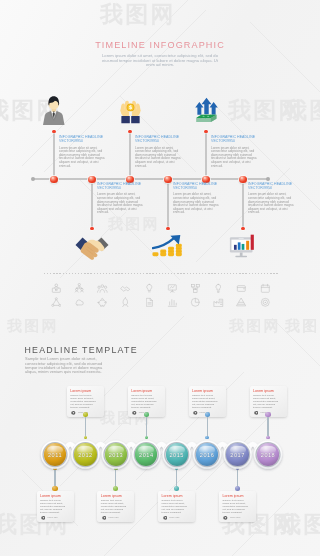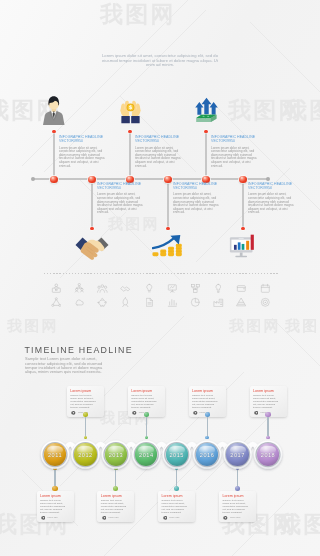--- a/index.html
+++ b/index.html
@@ -108,20 +108,21 @@
       <div class="wm" style="left: 108px; top: 217px; font-size: 15px;">我图网</div>
       <div class="wm" style="left: 7px; top: 319px; font-size: 15px;">我图网</div>
       <div class="wm" style="left: 229px; top: 319px; font-size: 15px;">我图网</div>
       <div class="wm" style="left: 285px; top: 319px; font-size: 15px;">我图网</div>
       <div class="wm" style="left: 100px; top: 411px; font-size: 15px;">我图网</div>
       <div class="wm" style="left: -6px; top: 513px; font-size: 23px;">我图网</div>
       <div class="wm" style="left: 222px; top: 513px; font-size: 23px;">我图网</div>
       <div class="wm" style="left: 278px; top: 513px; font-size: 23px;">我图网</div>
     </div>
 
+  <div id="topTitle">TIMELINE INFOGRAPHIC</div>
   <div id="topSub">
       <div>Lorem ipsum dolor sit amet, consectetur adipisicing elit, sed do</div>
       <div>eiusmod tempor incididunt ut labore et dolore magna aliqua. Ut</div>
       <div>enim ad minim.</div>
     </div>
 
   <div id="topIcons">
       <div class="abs" style="left: 42.25px; top: 95.2px; width: 23.5px; height: 30px;"><svg viewBox="0 0 60 78" width="100%" height="100%">
  <path d="M2 78 L7 52 C9 46 16 43 22 42 L38 42 C44 43 51 46 53 52 L58 78 Z" fill="#8d8d8d"></path>
  <path d="M22 42 L30 62 L38 42 L33.5 40.6 L30 46 L26.5 40.6 Z" fill="#fbfbfb"></path>
@@ -341,21 +342,21 @@
           <path d="M12 3L22 20H2z" fill="none" stroke="#b4b4b4" stroke-width="1.3" stroke-linecap="round" stroke-linejoin="round"></path>
           <path d="M7.2 12h9.6M4.6 16.4h14.8" fill="none" stroke="#b4b4b4" stroke-width="1.3" stroke-linecap="round" stroke-linejoin="round"></path>
         </svg></div>
       <div class="sicon" style="left: 259.5px; top: 293.2px;"><svg viewBox="0 0 24 24" width="100%" height="100%">
           <circle cx="12" cy="12" r="9" fill="none" stroke="#b4b4b4" stroke-width="1.3"></circle>
           <circle cx="12" cy="12" r="5" fill="none" stroke="#b4b4b4" stroke-width="1.3"></circle>
           <circle cx="12" cy="12" r="1.4" fill="#b4b4b4"></circle>
         </svg></div>
     </div>
 
-  <div id="botTitle">TIMELINE HEADLINE</div>
+  <div id="botTitle">HEADLINE TEMPLATE</div>
   <div id="botSub">
       <div>Sample text Lorem ipsum dolor sit amet,</div>
       <div>consectetur adipisicing elit, sed do eiusmod</div>
       <div>tempor incididunt ut labore et dolore magna</div>
       <div>aliqua, minim veniam quis nostrud exercita.</div>
     </div>
 
   <div id="conns">
       <div class="conn" style="left: 84.85px; top: 415px; height: 24px;"></div>
       <div class="conndot" style="width: 5.2px; height: 5.2px; left: 82.8px; top: 412px; background: radial-gradient(circle at 34% 26%, rgb(213, 216, 122), rgb(182, 187, 26) 62%, rgb(137, 140, 20));"></div>

